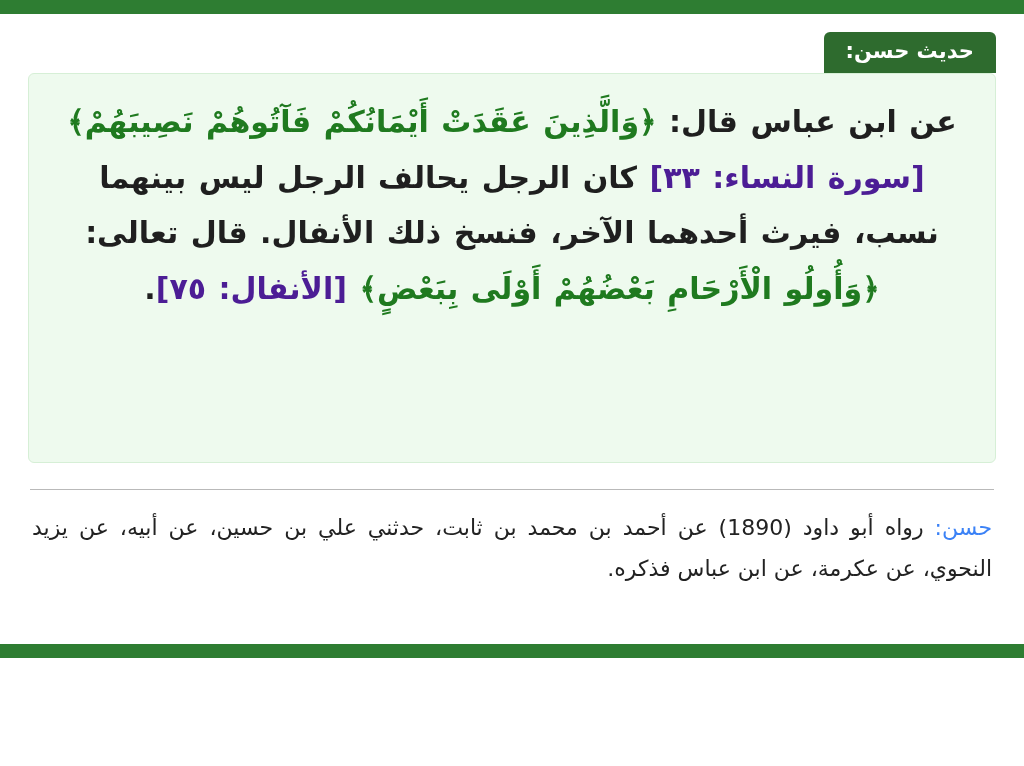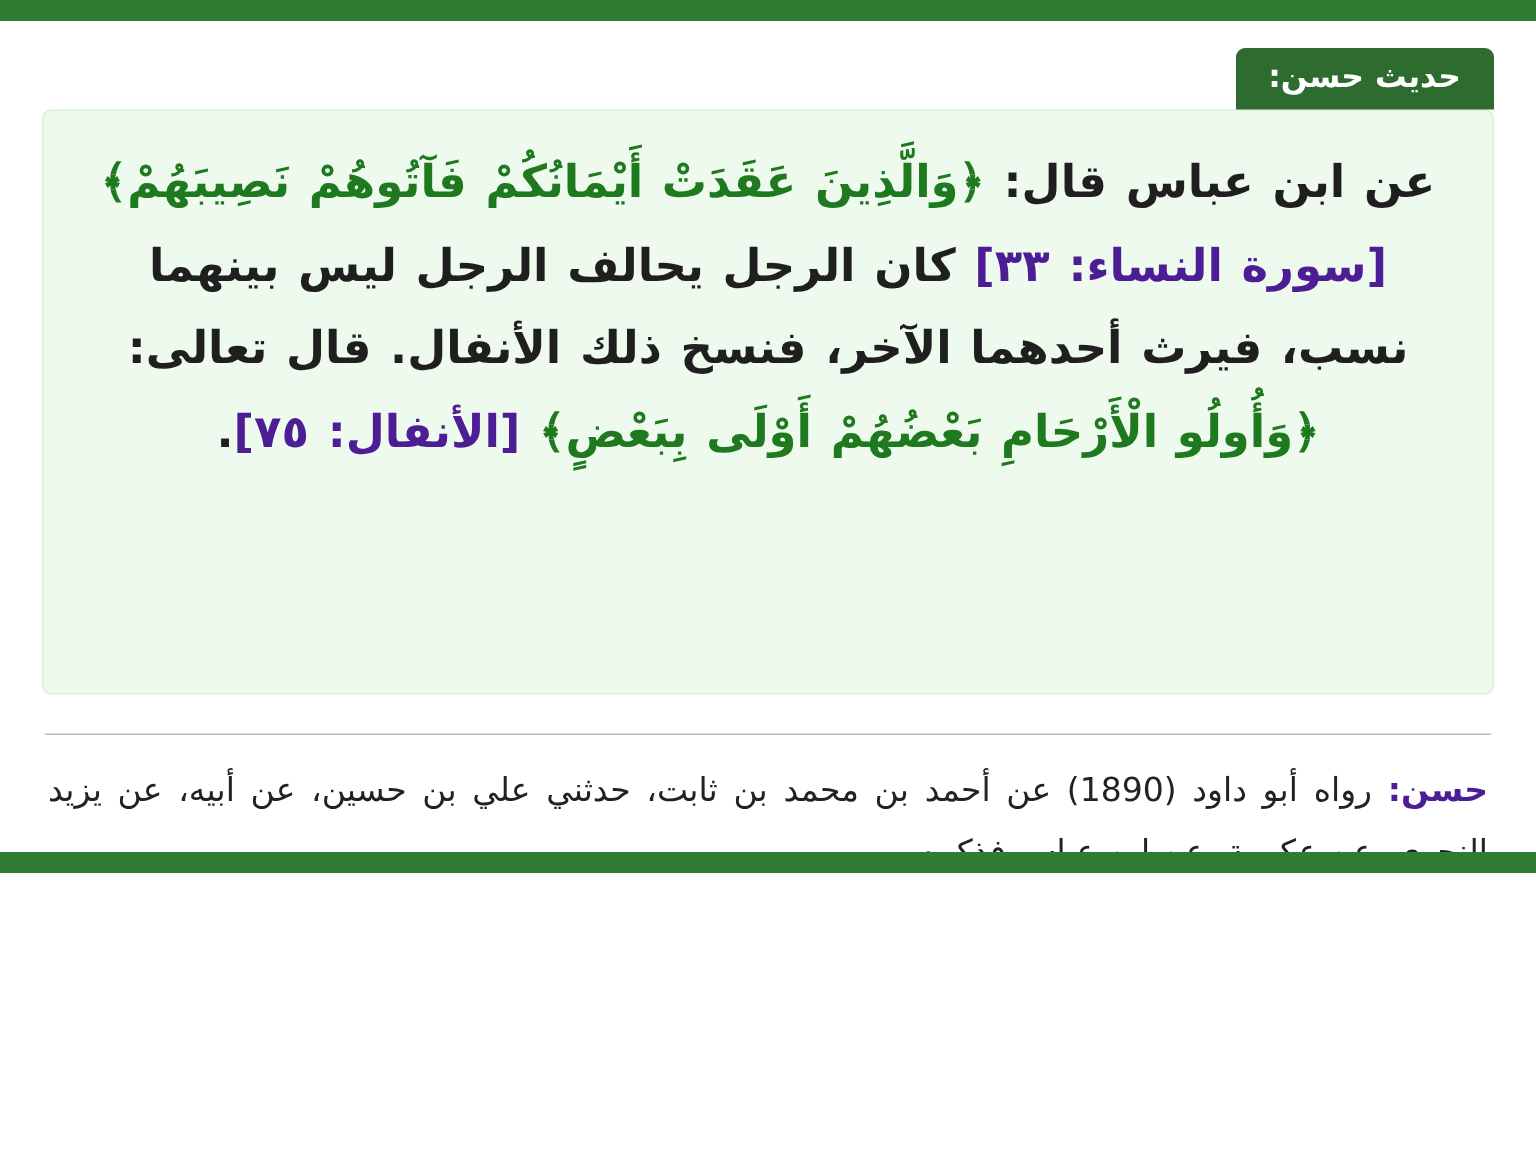--- a/index.html
+++ b/index.html
@@ -10,21 +10,21 @@
     width: 1024px;
     height: 766px;
     background: #ffffff;
     font-family: "DejaVu Sans", "Liberation Sans", sans-serif;
     overflow: hidden;
   }
 
   .page {
     position: relative;
     width: 1024px;
-    height: 582px;
+    height: 658px;
     box-sizing: border-box;
     background: #ffffff;
   }
 
   
   .top-bar {
     position: absolute;
     top: 0;
     left: 0;
     width: 1024px;
@@ -103,22 +103,22 @@
   
   .takhreej {
     font-size: 22px;
     line-height: 1.85;
     color: #222222;
     text-align: justify;
     text-align-last: right;
     margin: 0 4px;
   }
   .takhreej .grade-word {
-    color: #4c1d95;
-    font-weight: bold;
+    color: #3b82f6;
+    font-weight: normal;
   }
 
   
   .footer-row {
     display: flex;
     justify-content: center;
     margin-top: 30px;
   }
   .footer-badge {
     background: #e53935;

